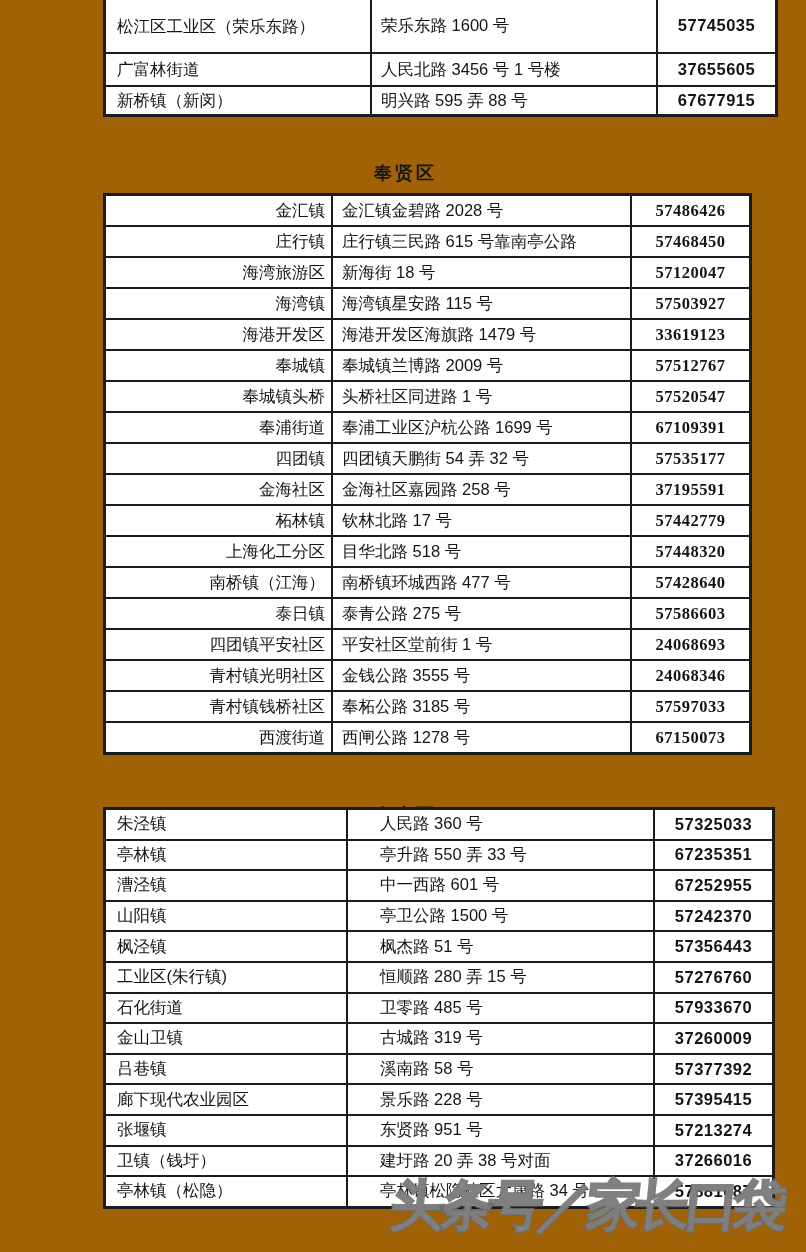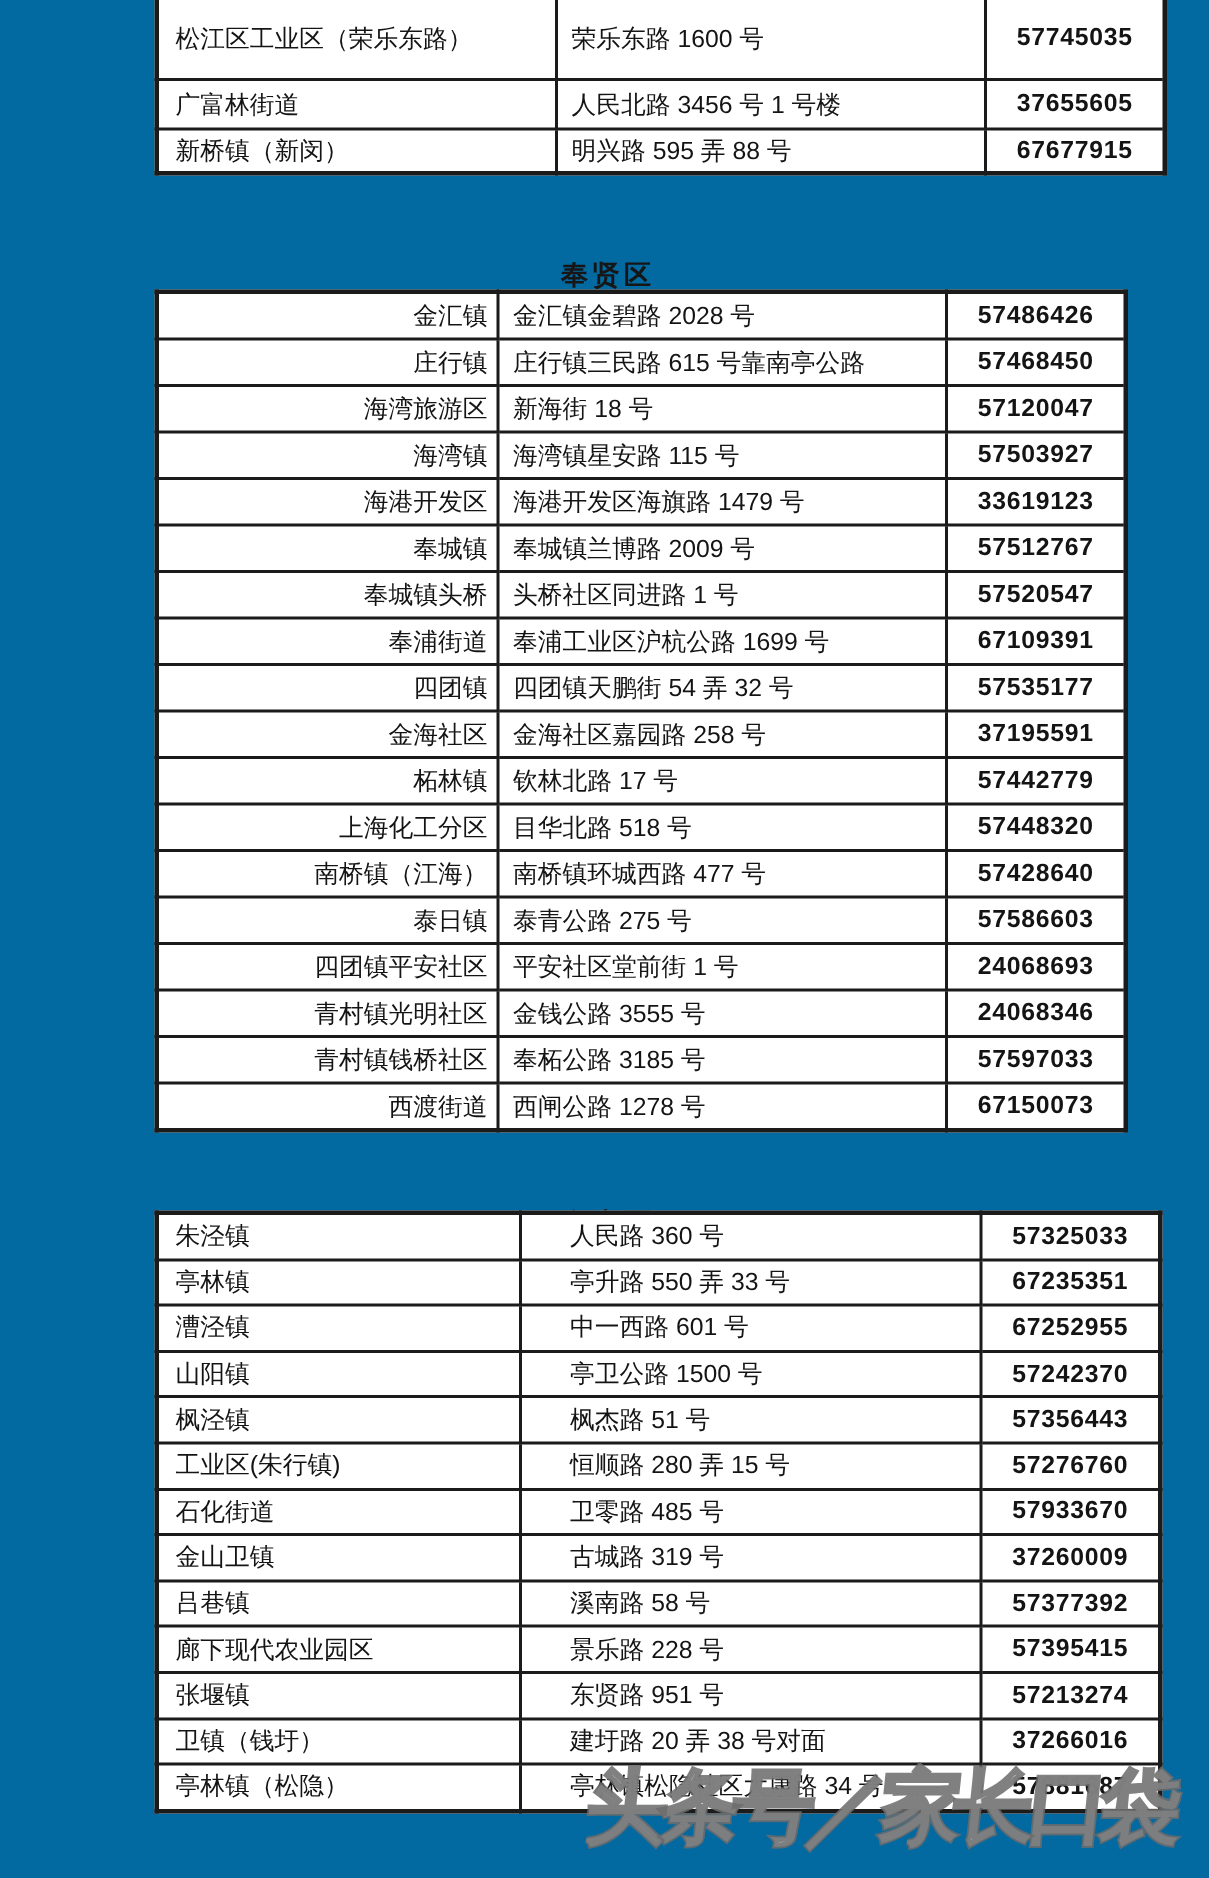--- a/index.html
+++ b/index.html
@@ -1,19 +1,19 @@
 <!DOCTYPE html>
 <html lang="zh"><head>
 <meta charset="utf-8">
 <style>
   html,body{margin:0;padding:0;background:#ffffff;}
   .page{
     position:relative;
     width:806px;height:1252px;
-    background:#0369a1;
+    background:#a16207;
     overflow:hidden;
     font-family:"Liberation Sans","DejaVu Sans",sans-serif;
     color:#141414;
   }
   table{
     border-collapse:collapse;
     table-layout:fixed;
     position:absolute;
     background:#fff;
   }
@@ -35,40 +35,40 @@
   .t0 .c-phone{width:113px;}
   .t0 tr:nth-child(1) td{height:49px;}
   .t0 tr:nth-child(1) .c-district{padding-right:32px;line-height:24px;}
   .t0 tr:nth-child(2) td{height:27px;}
   .t0 tr:nth-child(3) td{height:23px;}
 
   
   .t1{left:103px;top:193px;width:605px;}
   .t1 .c-district{width:208px;text-align:right;}
   .t1 .c-address{width:284px;}
-  .t1 .c-phone{width:113px;}
+  .t1 .c-phone{width:113px;font-family:Liberation Serif, serif;}
   .t1 td{height:25px;}
 
   
   .t2{left:103px;top:807px;width:605px;}
   .t2 .c-district{width:223px;}
   .t2 .c-address{width:269px;padding-left:32px;}
   .t2 .c-phone{width:113px;}
   .t2 td{height:24.6px;}
 
   .section-title{
     position:absolute;
     left:103px;width:605px;
     text-align:center;
     font-size:18px;
     font-weight:700;
     letter-spacing:3px;
     color:#161616;
   }
-  .title-1{top:171px;}
+  .title-1{top:161px;}
   .title-2{top:777px;margin-top:26px;}
 
   .watermark{
     position:absolute;
     left:391px;top:1178px;
     font-size:54px;
     font-weight:700;
     line-height:1;
     white-space:nowrap;
     letter-spacing:-5px;

